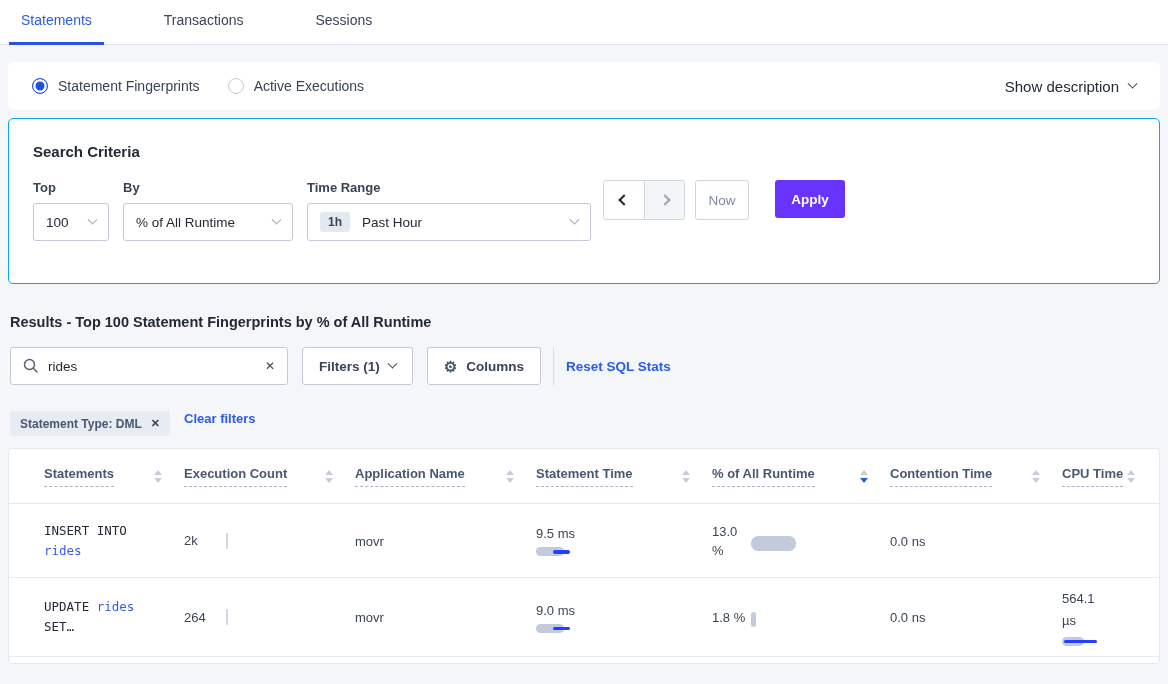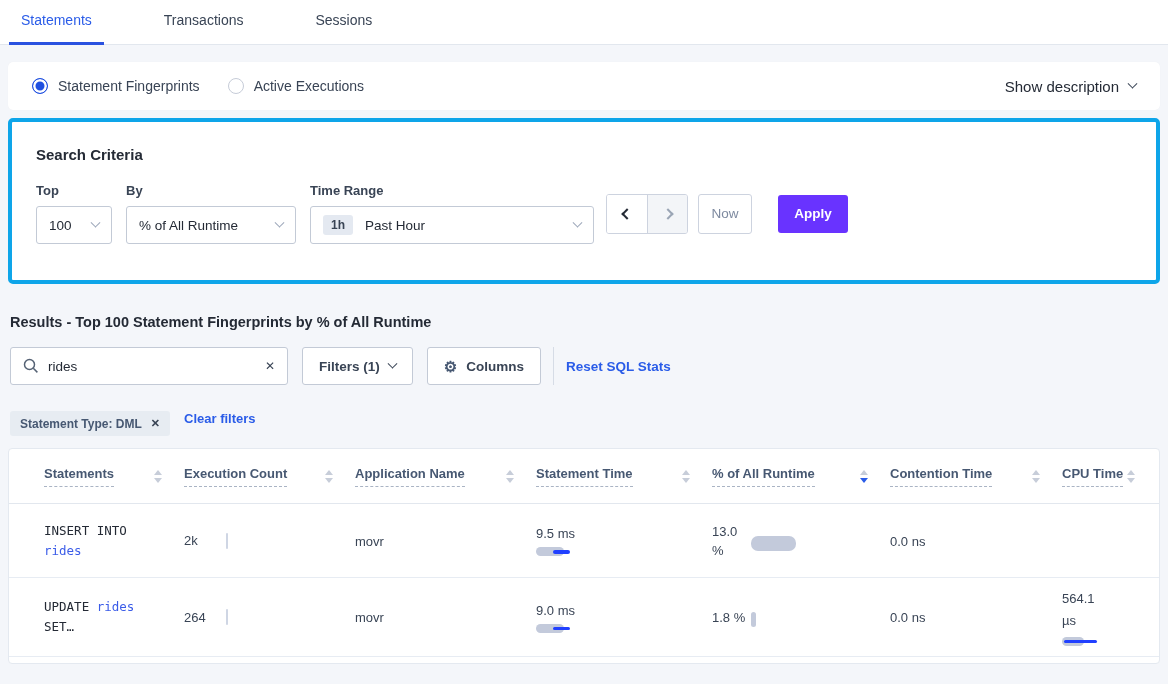--- a/index.html
+++ b/index.html
@@ -18,23 +18,23 @@
   .radio-opt { display:flex; align-items:center; margin-right:28px; cursor:pointer; font-size:14px; color:#394455; }
   .radio { width:16px; height:16px; border-radius:50%; margin-right:10px; flex:0 0 auto; }
   .radio.checked { background:#2050e0; box-shadow:inset 0 0 0 2.5px #fff; border:1.5px solid #2050e0; }
   .radio.unchecked { background:#fff; border:1.5px solid #c6ccd8; }
   .show-desc { margin-left:auto; display:flex; align-items:center; gap:10px; font-size:15px; color:#242a35; cursor:pointer; }
 
   .chev { width:7px; height:7px; border-right:1.5px solid #9aa5b8; border-bottom:1.5px solid #9aa5b8; transform:rotate(45deg) translate(-2px,-2px); display:inline-block; }
   .chev.dark { border-color:#394455; }
 
   
-  .criteria { margin-top:8px; border:4px solid #0ea5e9; height:166px; padding:24px; }
+  .criteria { margin-top:8px; border:1px solid #0ea5e9; height:166px; padding:24px; }
   .criteria h2 { font-size:15px; font-weight:bold; color:#242a35; margin-bottom:20px; }
-  .controls { display:flex; align-items:center; }
+  .controls { display:flex; align-items:flex-start; }
   .field label { display:block; font-size:13px; font-weight:bold; color:#394455; margin-bottom:8px; }
   .select { height:38px; border:1px solid #c3cad6; border-radius:3px; background:#fff; display:flex; align-items:center; padding:0 12px; font-size:13.5px; color:#242a35; cursor:pointer; }
   .select .chev { margin-left:auto; }
   .sel-top { width:76px; margin-right:14px; }
   .sel-by { width:170px; margin-right:14px; }
   .sel-time { width:284px; }
   .badge-1h { background:#e4e9f1; color:#394455; font-weight:bold; font-size:12px; padding:3px 8px; border-radius:3px; margin-right:12px; }
   .arrow-group { display:flex; margin-left:12px; border:1px solid #cdd3df; border-radius:3px; overflow:hidden; height:40px; }
   .arrow-btn { width:40px; height:100%; background:#fff; border:none; display:flex; align-items:center; justify-content:center; cursor:pointer; }
   .arrow-btn + .arrow-btn { border-left:1px solid #cdd3df; background:#f3f5f8; }

